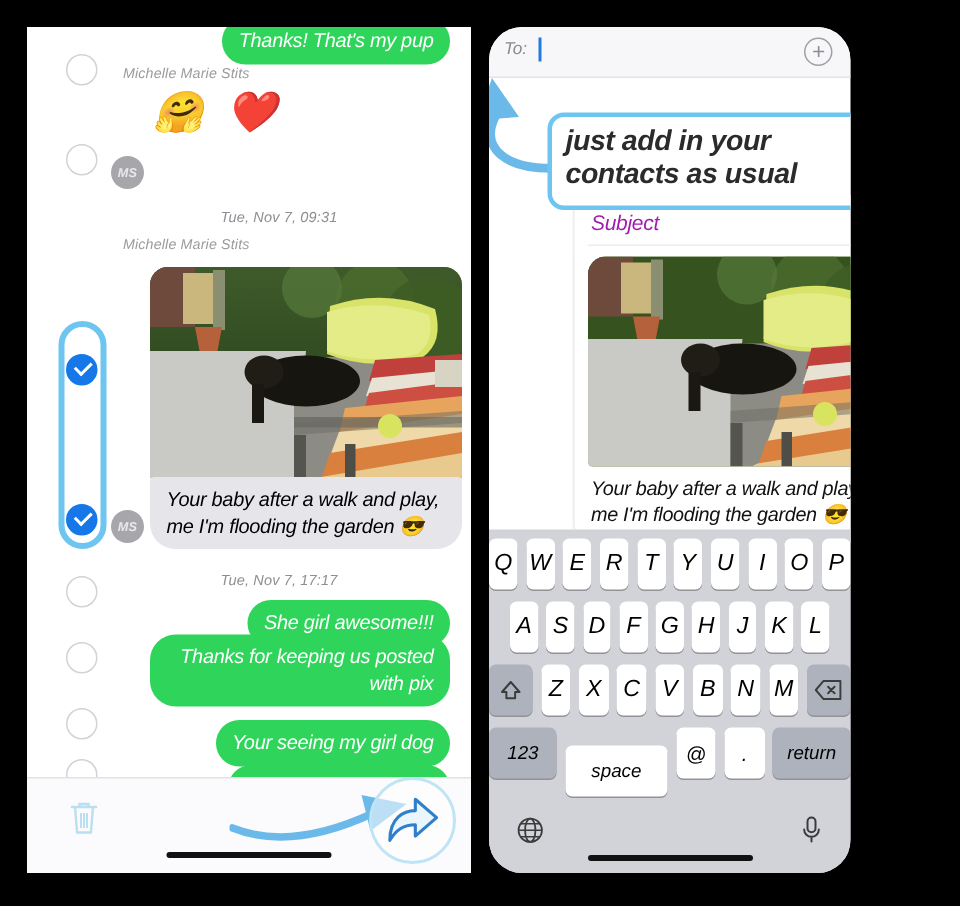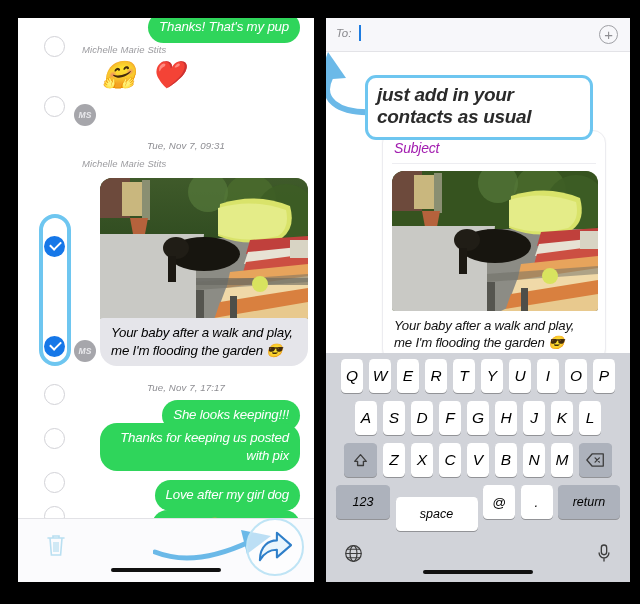--- a/index.html
+++ b/index.html
@@ -11,21 +11,21 @@
   }
   .stage { position: relative; width: 640px; height: 604px; background: #000; font-style: italic; }
 
   
   .phone {
     position: absolute;
     background: #fff;
     overflow: hidden;
   }
   .phone-left  { left: 18px;  top: 18px; width: 296px; height: 564px; }
-  .phone-right { left: 326px; top: 18px; width: 304px; height: 564px; }
+  .phone-right { left: 326px; top: 18px; width: 241px; height: 564px; border-radius: 22px; }
 
   
   .msg-scroll {
     position: absolute; inset: 0 0 64px 0;
     background: #fff;
   }
   .sel-col { position: absolute; left: 0; top: 0; width: 62px; height: 100%; }
   .sel-circle {
     position: absolute; left: 26px; width: 21px; height: 21px;
     border-radius: 50%; border: 1.4px solid #d2d2d7; background: #fff;
@@ -283,27 +283,27 @@
       <div class="row" style="top:300px;padding-left:82px;">
         <div class="bubble recv" style="max-width:208px;border-radius:3px 3px 17px 17px;">Your baby after a walk and play, me I'm flooding the garden 😎</div>
       </div>
       <div class="avatar" style="left:56px;top:322px;">MS</div>
 
       <div class="row" style="top:364px;padding-left:40px;">
         <div class="timestamp">Tue, Nov 7, 17:17</div>
       </div>
 
       <div class="row" style="top:382px;text-align:right;padding-right:14px;">
-        <div class="bubble sent">She looks keeping!!!</div>
+        <div class="bubble sent">She girl awesome!!!</div>
       </div>
       <div class="row" style="top:405px;text-align:right;padding-right:14px;padding-left:37px;">
         <div class="bubble sent">Thanks for keeping us posted with pix</div>
       </div>
       <div class="row" style="top:462px;text-align:right;padding-right:14px;">
-        <div class="bubble sent">Love after my girl dog</div>
+        <div class="bubble sent">Your seeing my girl dog</div>
       </div>
       <div class="row" style="top:492px;text-align:right;padding-right:14px;">
         <div class="bubble sent">Happy 😀 and smiling</div>
       </div>
     </div>
 
     <div class="toolbar">
       <div class="trash">
         <svg viewBox="0 0 20 24" width="20" height="24">
           <path d="M2 5 h16 M7 5 V3 h6 v2 M4 5 l1.4 17 h9.2 L16 5" fill="none" stroke="#b9dff1" stroke-width="1.6" stroke-linecap="round"></path>

